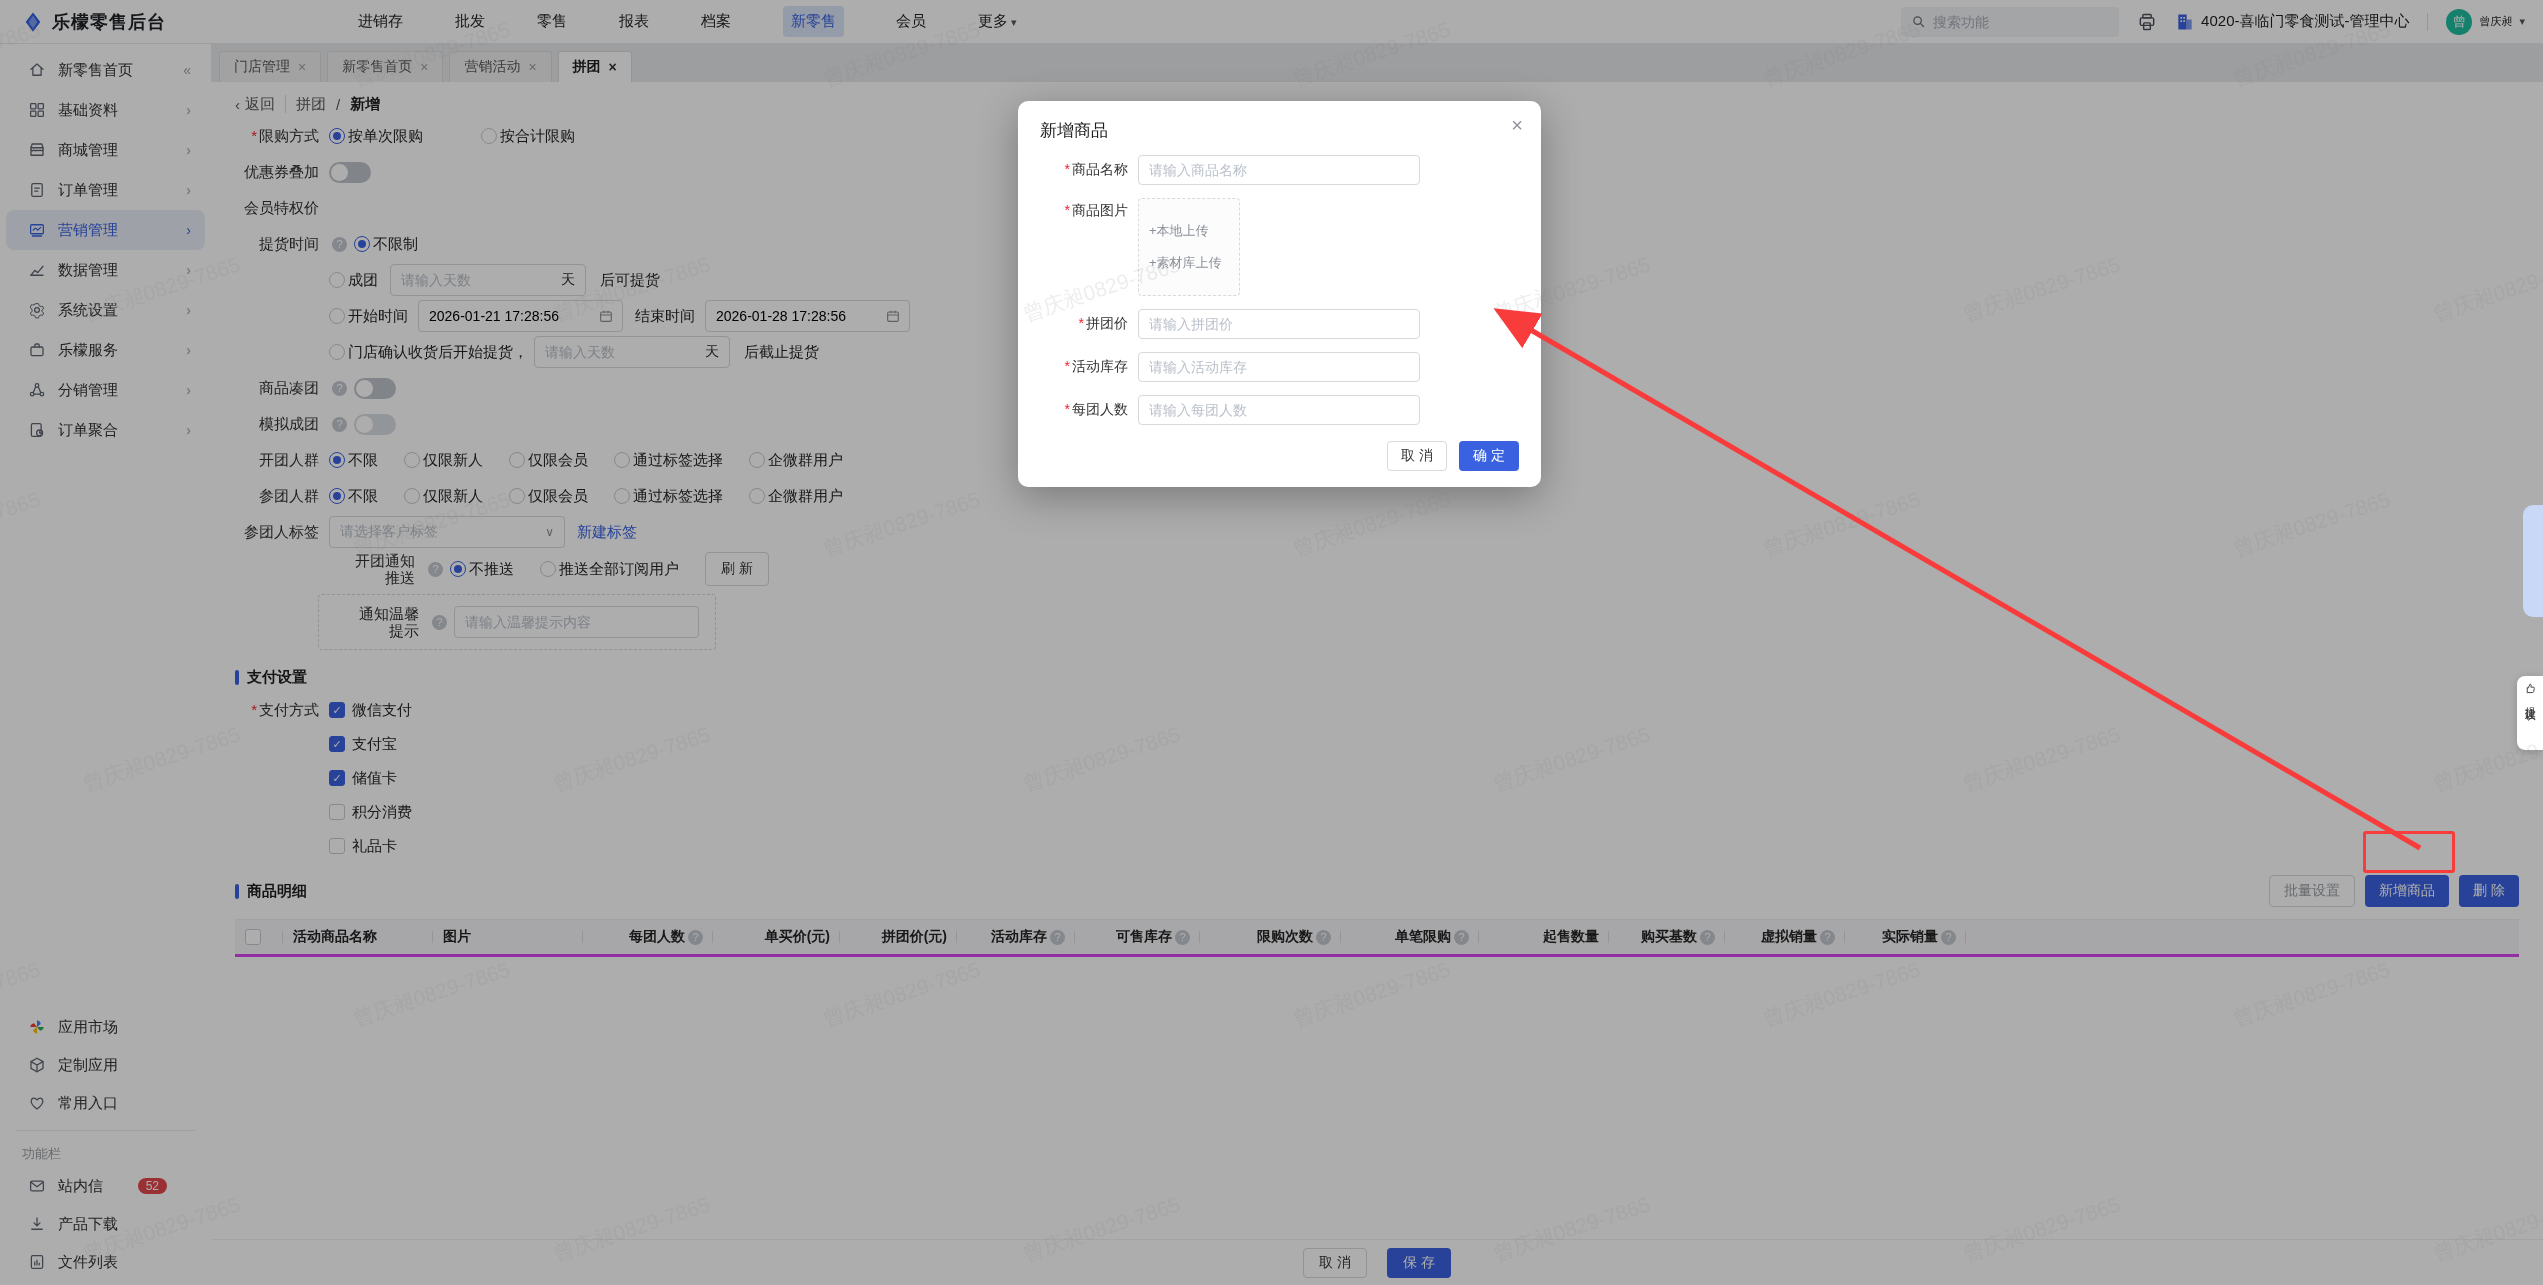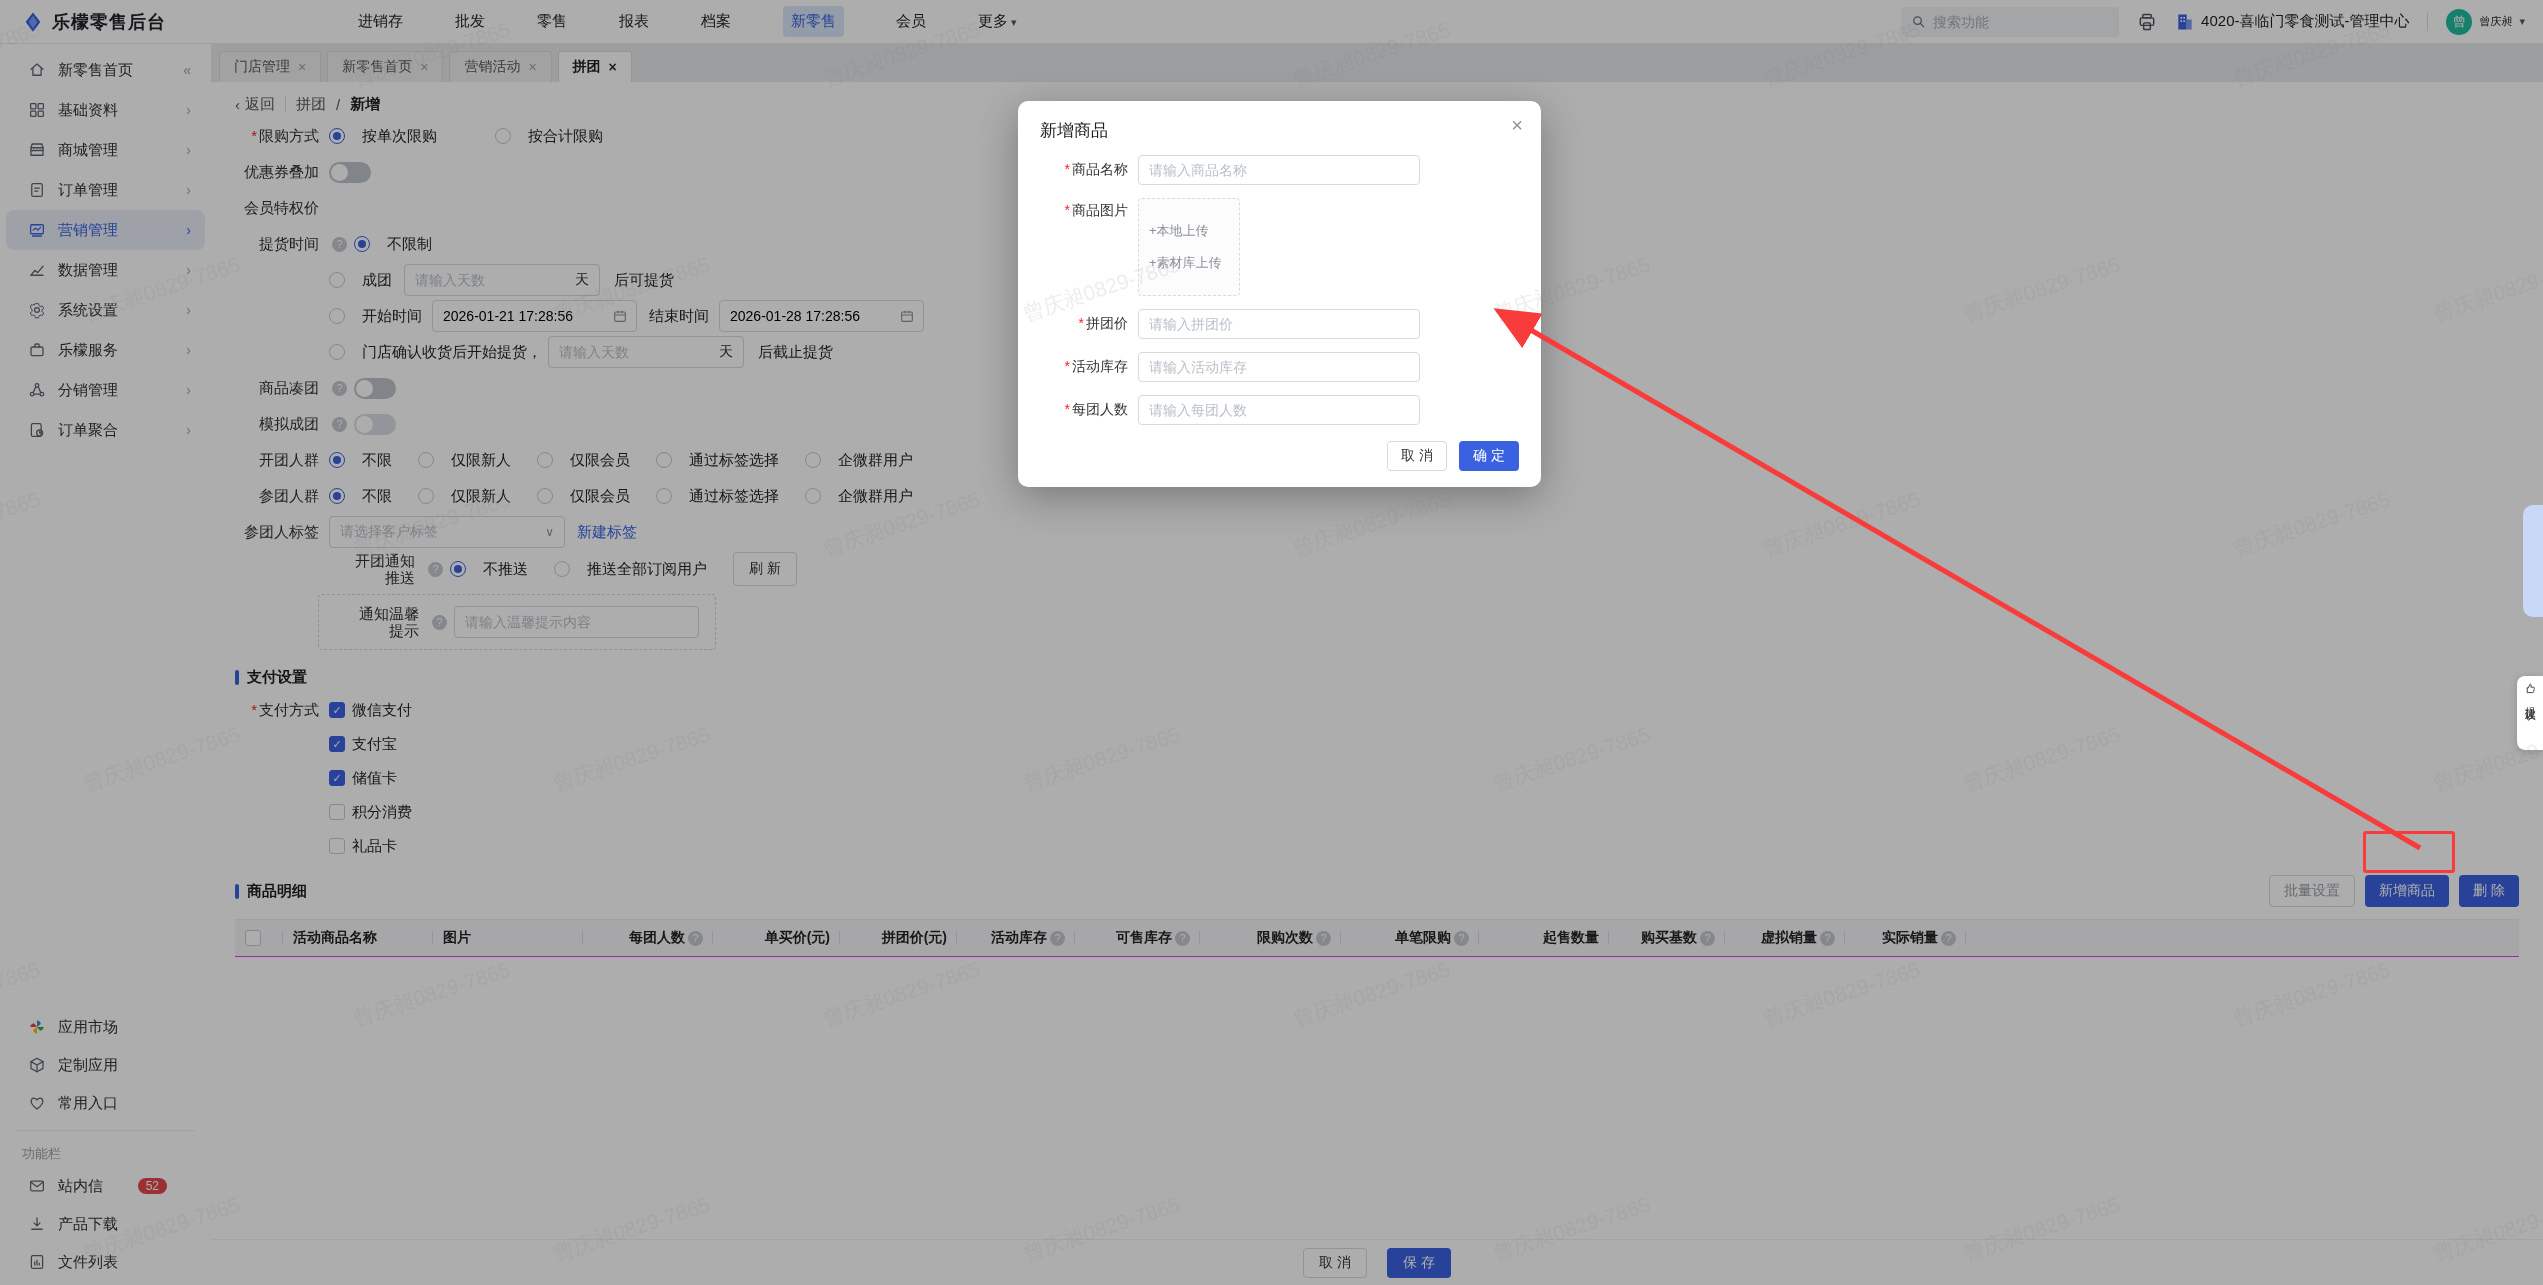--- a/index.html
+++ b/index.html
@@ -56,21 +56,21 @@
   .crumb .cur { color:#1f1f1f; font-weight:bold; }
 
   .frow { display:flex; align-items:center; min-height:32px; margin-bottom:4px; }
   .flabel { flex:0 0 84px; text-align:right; margin-right:10px; color:#333; white-space:nowrap; }
   .flabel.two { line-height:17px; }
   .req::before { content:"*"; color:#f5222d; margin-right:2px; }
   .help { display:inline-flex; width:15px; height:15px; border-radius:50%; background:#c3c7ce; color:#fff; font-size:11px; align-items:center; justify-content:center; margin-left:3px; vertical-align:1px; flex:none; }
   .radio { width:16px; height:16px; border-radius:50%; border:1px solid #c6cad1; background:#fff; flex:none; position:relative; }
   .radio.on { border-color:#3a62e0; }
   .radio.on::after { content:""; position:absolute; left:3px; top:3px; width:8px; height:8px; border-radius:50%; background:#3a62e0; }
-  .ropt { display:flex; align-items:center; gap:17px; margin-right:26px; cursor:pointer; }
+  .ropt { display:flex; align-items:center; gap:3px; margin-right:26px; cursor:pointer; }
   .ropt.wide { margin-right:58px; }
   .switch { width:42px; height:21px; border-radius:11px; background:#bfc4cc; position:relative; cursor:pointer; flex:none; }
   .switch::after { content:""; position:absolute; left:2px; top:2px; width:17px; height:17px; border-radius:50%; background:#fff; }
   .switch.light { background:#d8dce2; }
   .inp { height:32px; border:1px solid #d9d9d9; border-radius:4px; padding:0 10px; font-size:14px; color:#262626; outline:none; background:#fff; font-family:inherit; }
   .inp::placeholder { color:#bac0ca; }
   .igroup { display:flex; align-items:center; border:1px solid #d9d9d9; border-radius:4px; height:32px; background:#fff; }
   .igroup input { border:none; outline:none; height:30px; padding:0 10px; font-size:14px; flex:1; min-width:0; background:transparent; font-family:inherit; }
   .igroup input::placeholder { color:#bac0ca; }
   .igroup .unit { padding:0 10px; color:#333; font-size:14px; }
@@ -89,21 +89,21 @@
   .cbox { width:16px; height:16px; border-radius:3px; border:1px solid #c6cad1; background:#fff; flex:none; display:flex; align-items:center; justify-content:center; font-size:11px; color:#fff; }
   .cbox.on { background:#3a62e0; border-color:#3a62e0; }
   .copt { display:flex; align-items:center; gap:7px; cursor:pointer; }
   .payrow { min-height:30px; }
 
   .detail-head { display:flex; align-items:center; margin-top:6px; height:40px; }
   .detail-actions { margin-left:auto; display:flex; gap:10px; }
   .btn-blue { height:32px; background:#3a62e0; border:none; border-radius:4px; color:#fff; font-size:14px; padding:0 14px; cursor:pointer; font-family:inherit; white-space:nowrap; }
   .btn-ghost { height:32px; background:#fff; border:1px solid #d9d9d9; border-radius:4px; color:#9aa0a6; font-size:14px; padding:0 14px; cursor:pointer; font-family:inherit; white-space:nowrap; }
 
-  .thead { display:flex; align-items:center; height:38px; background:#f6f7f9; border-top:1px solid #ebedf0; border-bottom:1px solid #d946ef; margin-top:8px; font-size:14px; color:#262626; font-weight:bold; }
+  .thead { display:flex; align-items:center; height:38px; background:#f6f7f9; border-top:1px solid #ebedf0; border-bottom:3px solid #d946ef; margin-top:8px; font-size:14px; color:#262626; font-weight:bold; }
   .th { display:flex; align-items:center; padding:0 10px; position:relative; height:100%; }
   .th::after { content:""; position:absolute; right:0; top:11px; bottom:11px; width:1px; background:#dcdee2; }
   .th.end { justify-content:flex-end; }
   .th .help { font-weight:normal; }
   .tbody-empty { flex:1; background:#fff; }
 
   .footerbar { height:46px; background:#fff; border-top:1px solid #f0f0f0; display:flex; align-items:center; justify-content:center; gap:20px; flex:none; }
   .fbtn-cancel { width:64px; height:30px; border:1px solid #d9d9d9; border-radius:4px; background:#fff; color:#333; font-size:14px; cursor:pointer; font-family:inherit; }
   .fbtn-save { width:64px; height:30px; border:none; border-radius:4px; background:#3a62e0; color:#fff; font-size:14px; cursor:pointer; font-family:inherit; }
 

